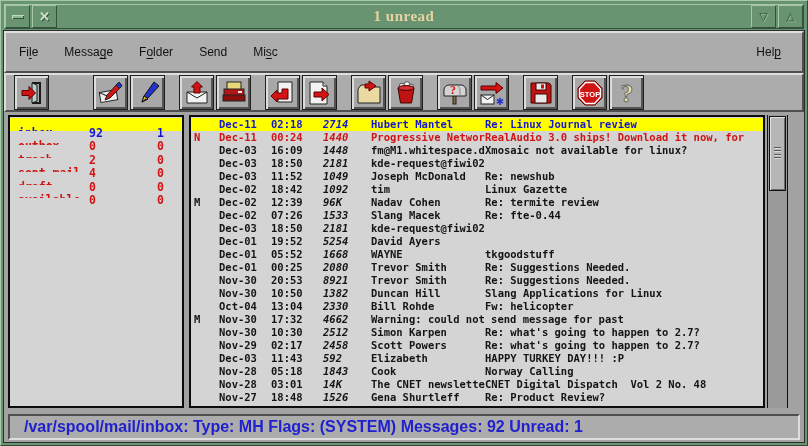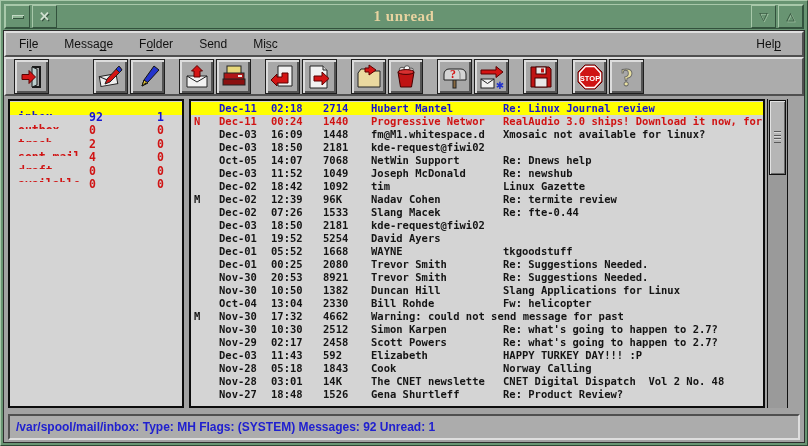--- a/index.html
+++ b/index.html
@@ -40,21 +40,21 @@
     color:#e8d3a0;letter-spacing:.5px;
   }
   .tb-right{margin-left:auto;}
   
   .win-body{
     flex:1;display:flex;flex-direction:column;background:#a2a2a2;
     box-shadow:0 0 0 1px #2d2d2d;
   }
   
   .menubar{
-    height:26px;background:#acacac;display:flex;align-items:center;
+    height:42px;background:#acacac;display:flex;align-items:center;
     border-top:2px solid #dedede;border-left:2px solid #dedede;
     border-right:2px solid #4f4f4f;border-bottom:2px solid #4f4f4f;
   }
   .menu-item{padding:0 13px;font-size:12px;color:#111;cursor:default;}
   .menu-item .mn{text-decoration:underline;text-underline-offset:2px;}
   .menu-help{margin-left:auto;margin-right:8px;text-align:right;}
   
   .toolbar{
     height:39px;background:#acacac;display:flex;align-items:center;
     border-top:2px solid #dedede;border-left:2px solid #dedede;
@@ -94,22 +94,22 @@
     display:flex;height:13px;line-height:13px;
     font-family:"DejaVu Sans Mono","Liberation Mono",monospace;
     font-weight:bold;font-size:10.5px;color:#141414;
     padding-left:3px;white-space:pre;overflow:hidden;cursor:default;
   }
   .msg-row.selected{background:#ffff00;color:#1515d0;}
   .msg-row.new{color:#d01414;}
   .m-flag{width:25px;}
   .m-date{width:52px;}
   .m-time{width:52px;}
-  .m-size{width:48px;}
-  .m-from{width:132px;overflow:hidden;}
+  .m-size{width:48px;font-style:italic;}
+  .m-from{width:114px;overflow:hidden;}
   .m-subj{flex:1;overflow:hidden;}
   
   .vscroll{
     width:21px;margin-left:2px;margin-right:16px;background:#9a9a9a;
     border-left:1px solid #111;border-right:1px solid #111;position:relative;
   }
   .vthumb{
     position:absolute;top:1px;left:1px;right:1px;height:75px;
     background:#b6b6b6;border:1px solid #111;
     box-shadow:inset 1px 1px 0 #e2e2e2, inset -1px -1px 0 #6a6a6a;
@@ -117,22 +117,22 @@
   .vgrip{
     height:12px;margin:30px 4px 0;
     background:repeating-linear-gradient(to bottom,
       #5a5a5a 0px,#5a5a5a 1px,#d8d8d8 1px,#d8d8d8 2px,#b6b6b6 2px,#b6b6b6 3.5px);
   }
   
   .statusbar{
     height:26px;margin:2px 4px 2px 4px;background:#acacac;
     border-top:2px solid #4f4f4f;border-left:2px solid #4f4f4f;
     border-right:2px solid #dedede;border-bottom:2px solid #dedede;
-    display:flex;align-items:center;padding-left:6px;
-    font-size:12px;font-weight:bold;color:#2020cf;white-space:pre;
+    display:flex;align-items:center;padding-left:14px;
+    font-size:16px;font-weight:bold;color:#2020cf;white-space:pre;
   }
 </style>
 </head>
 <body>
 
 <div class="window">
 
   <div class="titlebar">
     <div class="tb-btn">
       <span class="tb-dash"></span>
@@ -321,21 +321,20 @@
           <div class="folder-row"><span class="fname">trash</span><span class="fc1">2</span><span class="fc2">0</span></div>
           <div class="folder-row"><span class="fname">sent_mail</span><span class="fc1">4</span><span class="fc2">0</span></div>
           <div class="folder-row"><span class="fname">draft</span><span class="fc1">0</span><span class="fc2">0</span></div>
           <div class="folder-row"><span class="fname">available</span><span class="fc1">0</span><span class="fc2">0</span></div>
         </div>
       <div class="panel msg-panel" id="msg-panel">
           <div class="msg-row selected"><span class="m-flag"></span><span class="m-date">Dec-11</span><span class="m-time">02:18</span><span class="m-size">2714</span><span class="m-from">Hubert Mantel</span><span class="m-subj">Re: Linux Journal review</span></div>
           <div class="msg-row new"><span class="m-flag">N</span><span class="m-date">Dec-11</span><span class="m-time">00:24</span><span class="m-size">1440</span><span class="m-from">Progressive Networ</span><span class="m-subj">RealAudio 3.0 ships! Download it now, for</span></div>
           <div class="msg-row"><span class="m-flag"></span><span class="m-date">Dec-03</span><span class="m-time">16:09</span><span class="m-size">1448</span><span class="m-from">fm@M1.whitespace.d</span><span class="m-subj">Xmosaic not available for linux?</span></div>
           <div class="msg-row"><span class="m-flag"></span><span class="m-date">Dec-03</span><span class="m-time">18:50</span><span class="m-size">2181</span><span class="m-from">kde-request@fiwi02</span><span class="m-subj"></span></div>
-          <div class="msg-row"><span class="m-flag"></span><span class="m-date">Oct-05</span><span class="m-time">14:07</span><span class="m-size">7068</span><span class="m-from">NetWin Support</span><span class="m-subj">Re: Dnews help</span></div>
           <div class="msg-row"><span class="m-flag"></span><span class="m-date">Dec-03</span><span class="m-time">11:52</span><span class="m-size">1049</span><span class="m-from">Joseph McDonald</span><span class="m-subj">Re: newshub</span></div>
           <div class="msg-row"><span class="m-flag"></span><span class="m-date">Dec-02</span><span class="m-time">18:42</span><span class="m-size">1092</span><span class="m-from">tim</span><span class="m-subj">Linux Gazette</span></div>
           <div class="msg-row"><span class="m-flag">M</span><span class="m-date">Dec-02</span><span class="m-time">12:39</span><span class="m-size">96K</span><span class="m-from">Nadav Cohen</span><span class="m-subj">Re: termite review</span></div>
           <div class="msg-row"><span class="m-flag"></span><span class="m-date">Dec-02</span><span class="m-time">07:26</span><span class="m-size">1533</span><span class="m-from">Slang Macek</span><span class="m-subj">Re: fte-0.44</span></div>
           <div class="msg-row"><span class="m-flag"></span><span class="m-date">Dec-03</span><span class="m-time">18:50</span><span class="m-size">2181</span><span class="m-from">kde-request@fiwi02</span><span class="m-subj"></span></div>
           <div class="msg-row"><span class="m-flag"></span><span class="m-date">Dec-01</span><span class="m-time">19:52</span><span class="m-size">5254</span><span class="m-from">David Ayers</span></div>
           <div class="msg-row"><span class="m-flag"></span><span class="m-date">Dec-01</span><span class="m-time">05:52</span><span class="m-size">1668</span><span class="m-from">WAYNE</span><span class="m-subj">tkgoodstuff</span></div>
           <div class="msg-row"><span class="m-flag"></span><span class="m-date">Dec-01</span><span class="m-time">00:25</span><span class="m-size">2080</span><span class="m-from">Trevor Smith</span><span class="m-subj">Re: Suggestions Needed.</span></div>
           <div class="msg-row"><span class="m-flag"></span><span class="m-date">Nov-30</span><span class="m-time">20:53</span><span class="m-size">8921</span><span class="m-from">Trevor Smith</span><span class="m-subj">Re: Suggestions Needed.</span></div>
           <div class="msg-row"><span class="m-flag"></span><span class="m-date">Nov-30</span><span class="m-time">10:50</span><span class="m-size">1382</span><span class="m-from">Duncan Hill</span><span class="m-subj">Slang Applications for Linux</span></div>

